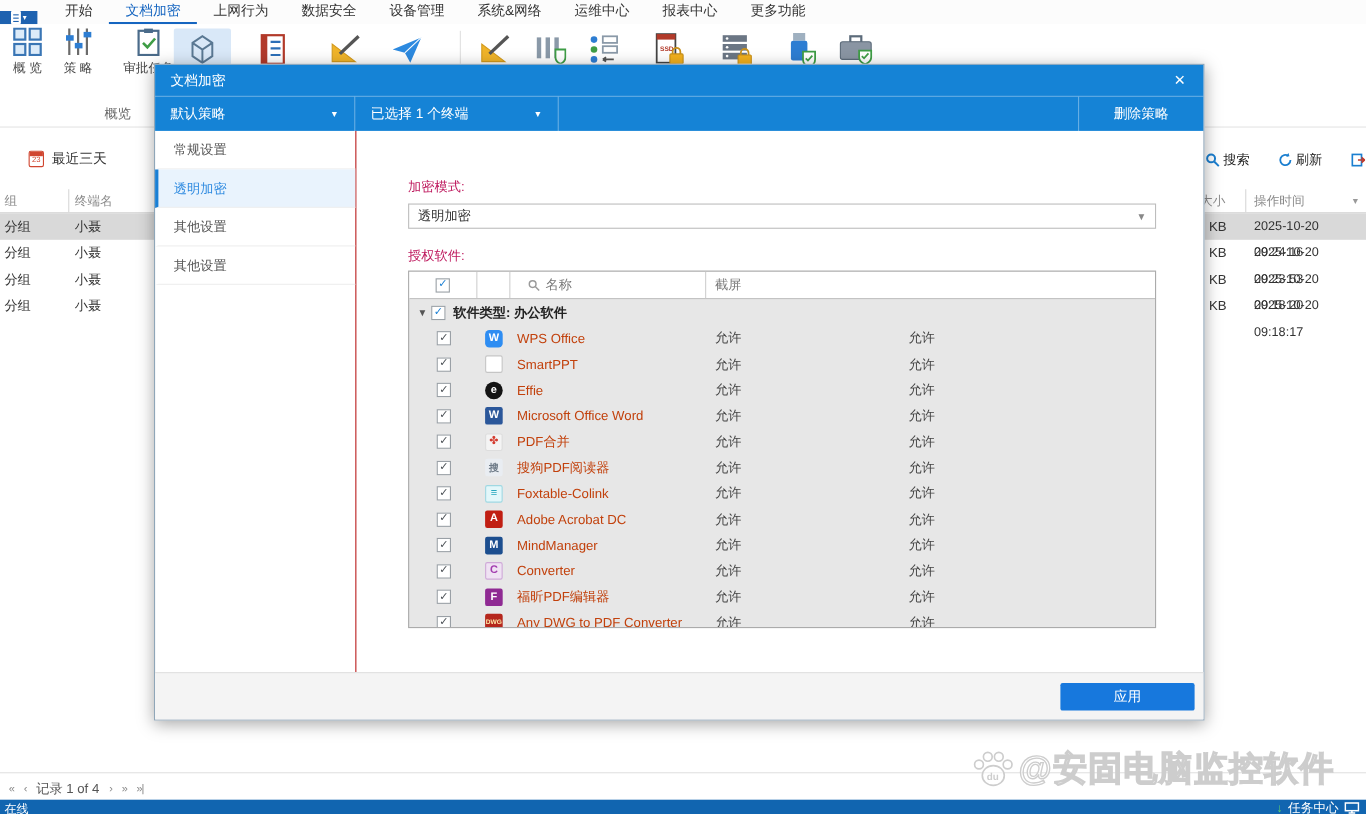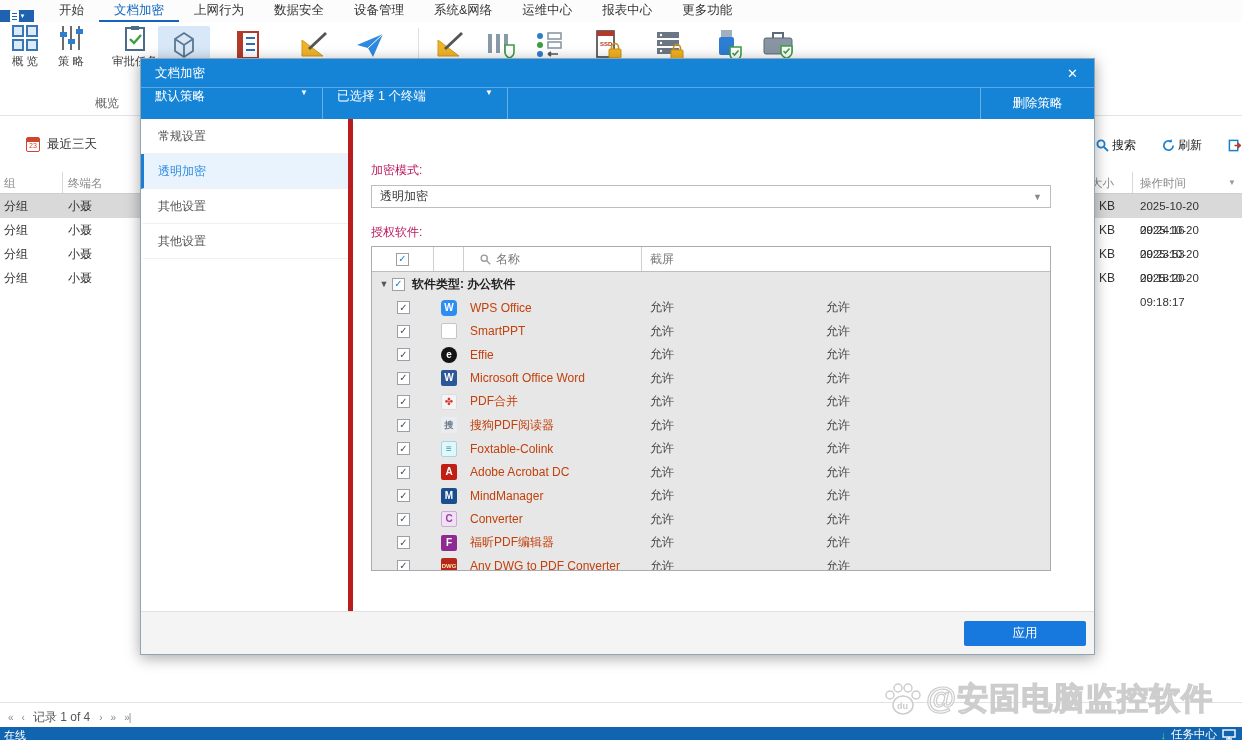--- a/index.html
+++ b/index.html
@@ -58,27 +58,27 @@
   .statusbar .sright{position:absolute;right:6px;top:0;display:flex;align-items:center;gap:5px;font-size:11.5px}
   .dl-arrow{color:#5fd36a;font-weight:bold;font-size:11px}
 
   
   .dialog{position:absolute;left:140px;top:58px;width:955px;height:597px;background:#fff;
           border:1px solid #8fa6b8;box-shadow:0 3px 14px rgba(0,0,0,.35)}
   .dlg-title{height:29px;background:#1583d6;color:#fff;display:flex;align-items:center;
              padding:0 14px;font-size:12.5px;border-bottom:1px solid rgba(255,255,255,.3)}
   .dlg-close{margin-left:auto;font-size:13px;cursor:pointer;padding:0 2px}
   .dlg-tabs{height:31px;background:#1583d6;color:#fff;display:flex;align-items:stretch;font-size:12.5px}
-  .dtab{display:flex;padding:0 14px;border-right:1px solid rgba(255,255,255,.35);cursor:pointer}
+  .dtab{display:flex;align-items:center;padding:0 14px;border-right:1px solid rgba(255,255,255,.35);cursor:pointer}
   .dtab .dcaret{margin-left:auto;font-size:8px;padding-left:12px}
   .dtab.w1{width:182px}.dtab.w2{width:185px}
   .dtab-spacer{flex:1}
   .dtab-del{width:114px;display:flex;align-items:center;justify-content:center;border-left:1px solid rgba(255,255,255,.35);cursor:pointer}
 
-  .dlg-side{position:absolute;left:0;top:60px;bottom:43px;width:212px;border-right:5px solid #b91c1c}
+  .dlg-side{position:absolute;left:0;top:60px;bottom:43px;width:183px;border-right:1px solid #b91c1c}
   .side-item{height:35px;line-height:35px;padding-left:14px;color:#555;font-size:12px;border-bottom:1px solid #f0f0f0;cursor:pointer;border-left:3px solid transparent}
   .side-item.active{background:#e9f3fd;color:#2e8ae0;border-left-color:#1a7fd4}
 
   .dlg-content{position:absolute;left:183px;top:60px;right:0;bottom:43px}
   .fld-label{position:absolute;left:47px;color:#be185d;font-size:12px}
   .mode-select{position:absolute;left:47px;top:66px;width:680px;height:23px;border:1px solid #bdbdbd;background:#fff;
                display:flex;align-items:center;padding:0 8px;color:#333;cursor:pointer}
   .mode-select .scaret{margin-left:auto;color:#888;font-size:9px}
 
   .swgrid{position:absolute;left:47px;top:127px;width:680px;height:325px;border:1px solid #ababab;background:#e7e7e7;overflow:hidden}

